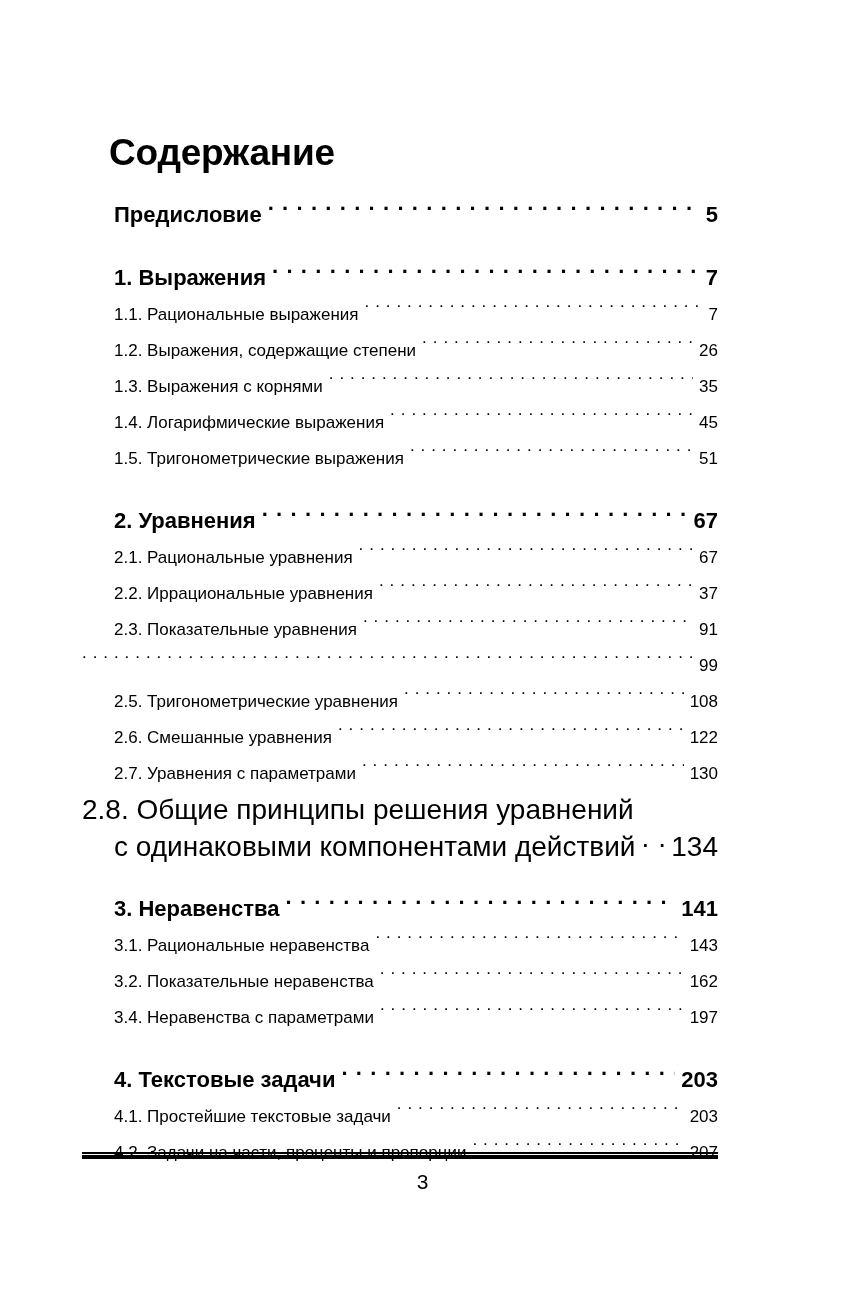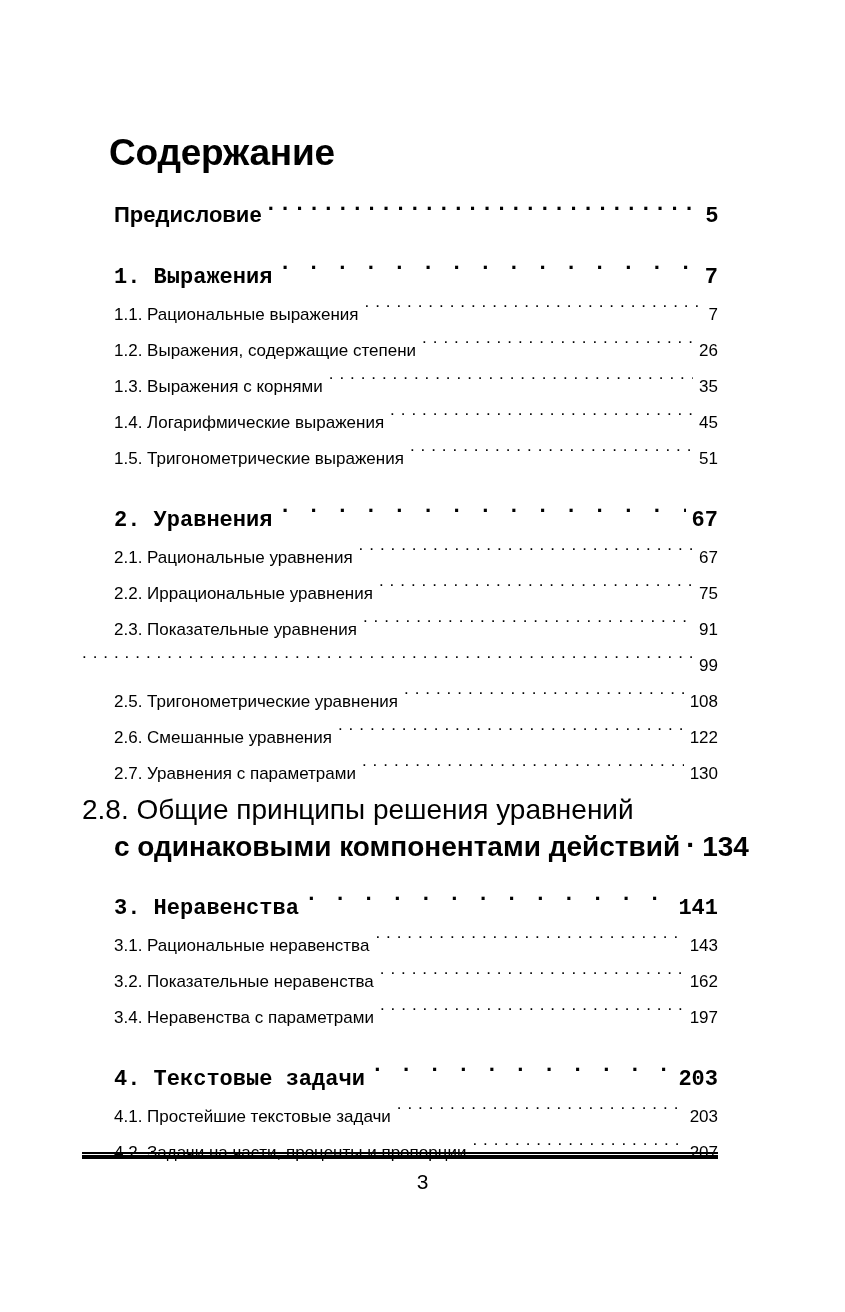--- a/index.html
+++ b/index.html
@@ -96,21 +96,20 @@
 
   .entry.level-1 {
     font-weight: normal;
     font-size: 17px;
     line-height: 36px;
   }
 
   
   .entry.gap-before {
     margin-top: 25px;
-    font-family: Liberation Mono, monospace;
   }
 
   
   .entry-wrap {
     width: 100%;
     font-weight: normal;
     font-size: 28px;
     line-height: 36px;
     white-space: nowrap;
   }
@@ -200,21 +199,21 @@
         <span class="pageno">67</span>
       </div>
       <div class="entry level-1">
         <span class="label">2.1. Рациональные уравнения</span>
         <span class="leader"></span>
         <span class="pageno">67</span>
       </div>
       <div class="entry level-1">
         <span class="label">2.2. Иррациональные уравнения</span>
         <span class="leader"></span>
-        <span class="pageno">75</span>
+        <span class="pageno">37</span>
       </div>
       <div class="entry level-1">
         <span class="label">2.3. Показательные уравнения</span>
         <span class="leader"></span>
         <span class="pageno">91</span>
       </div>
       <div class="entry level-1">
         <span class="leader"></span>
         <span class="pageno">99</span>
       </div>
@@ -228,21 +227,21 @@
         <span class="leader"></span>
         <span class="pageno">122</span>
       </div>
       <div class="entry level-1">
         <span class="label">2.7. Уравнения с параметрами</span>
         <span class="leader"></span>
         <span class="pageno">130</span>
       </div>
       <div class="entry-wrap">
         <span class="firstline">2.8. Общие принципы решения уравнений</span>
-        <div class="entry level-1" style="font-size: inherit; font-weight: bold;">
+        <div class="entry level-1" style="font-size: inherit; font-weight: normal;">
           <span class="label">с одинаковыми компонентами действий</span>
           <span class="leader"></span>
           <span class="pageno">134</span>
         </div>
       </div>
       <div class="entry level-0 gap-before">
         <span class="label">3. Неравенства</span>
         <span class="leader"></span>
         <span class="pageno">141</span>
       </div>

